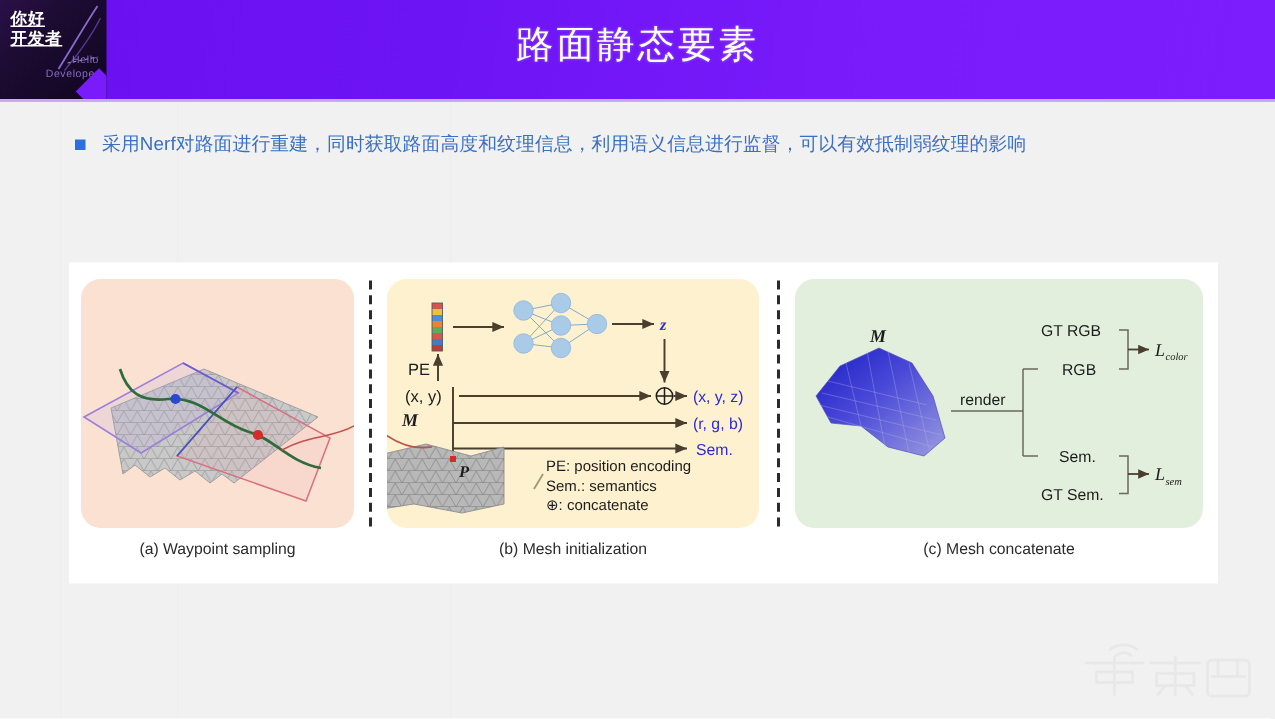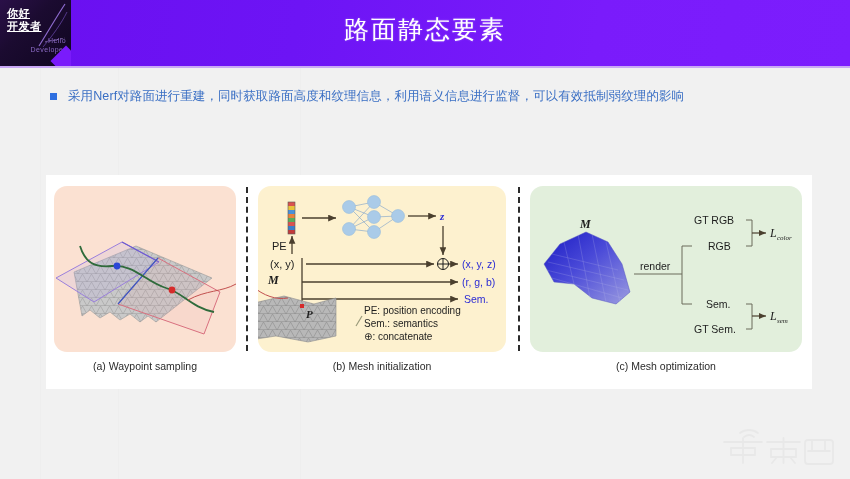--- a/index.html
+++ b/index.html
@@ -378,21 +378,21 @@
           <text x="240" y="134" font-family="Liberation Serif, serif" font-style="italic" font-size="12" fill="#1d1d1d">L</text>
           <text x="247" y="137" font-family="Liberation Serif, serif" font-style="italic" font-size="7" fill="#1d1d1d">sem</text>
         </svg>
       </div>
 
       <div class="divider divider-1"></div>
       <div class="divider divider-2"></div>
 
       <div class="caption cap-b">(b) Mesh initialization</div>
       <div class="caption cap-a">(a) Waypoint sampling</div>
-      <div class="caption cap-c">(c) Mesh optimization</div>
+      <div class="caption cap-c">(c) Mesh concatenate</div>
     </div>
   </div>
 
   <svg class="watermark" viewBox="0 0 132 40">
     <g fill="none" stroke="#e2e2e2" stroke-width="1.9" stroke-linejoin="round" stroke-linecap="round">
 
       <path d="M36 6 C41 2, 49 2, 54 6"></path>
       <path d="M40 10 C43.5 7.5, 47 7.5, 50 10"></path>
 
       <path d="M20 15 H58"></path>

